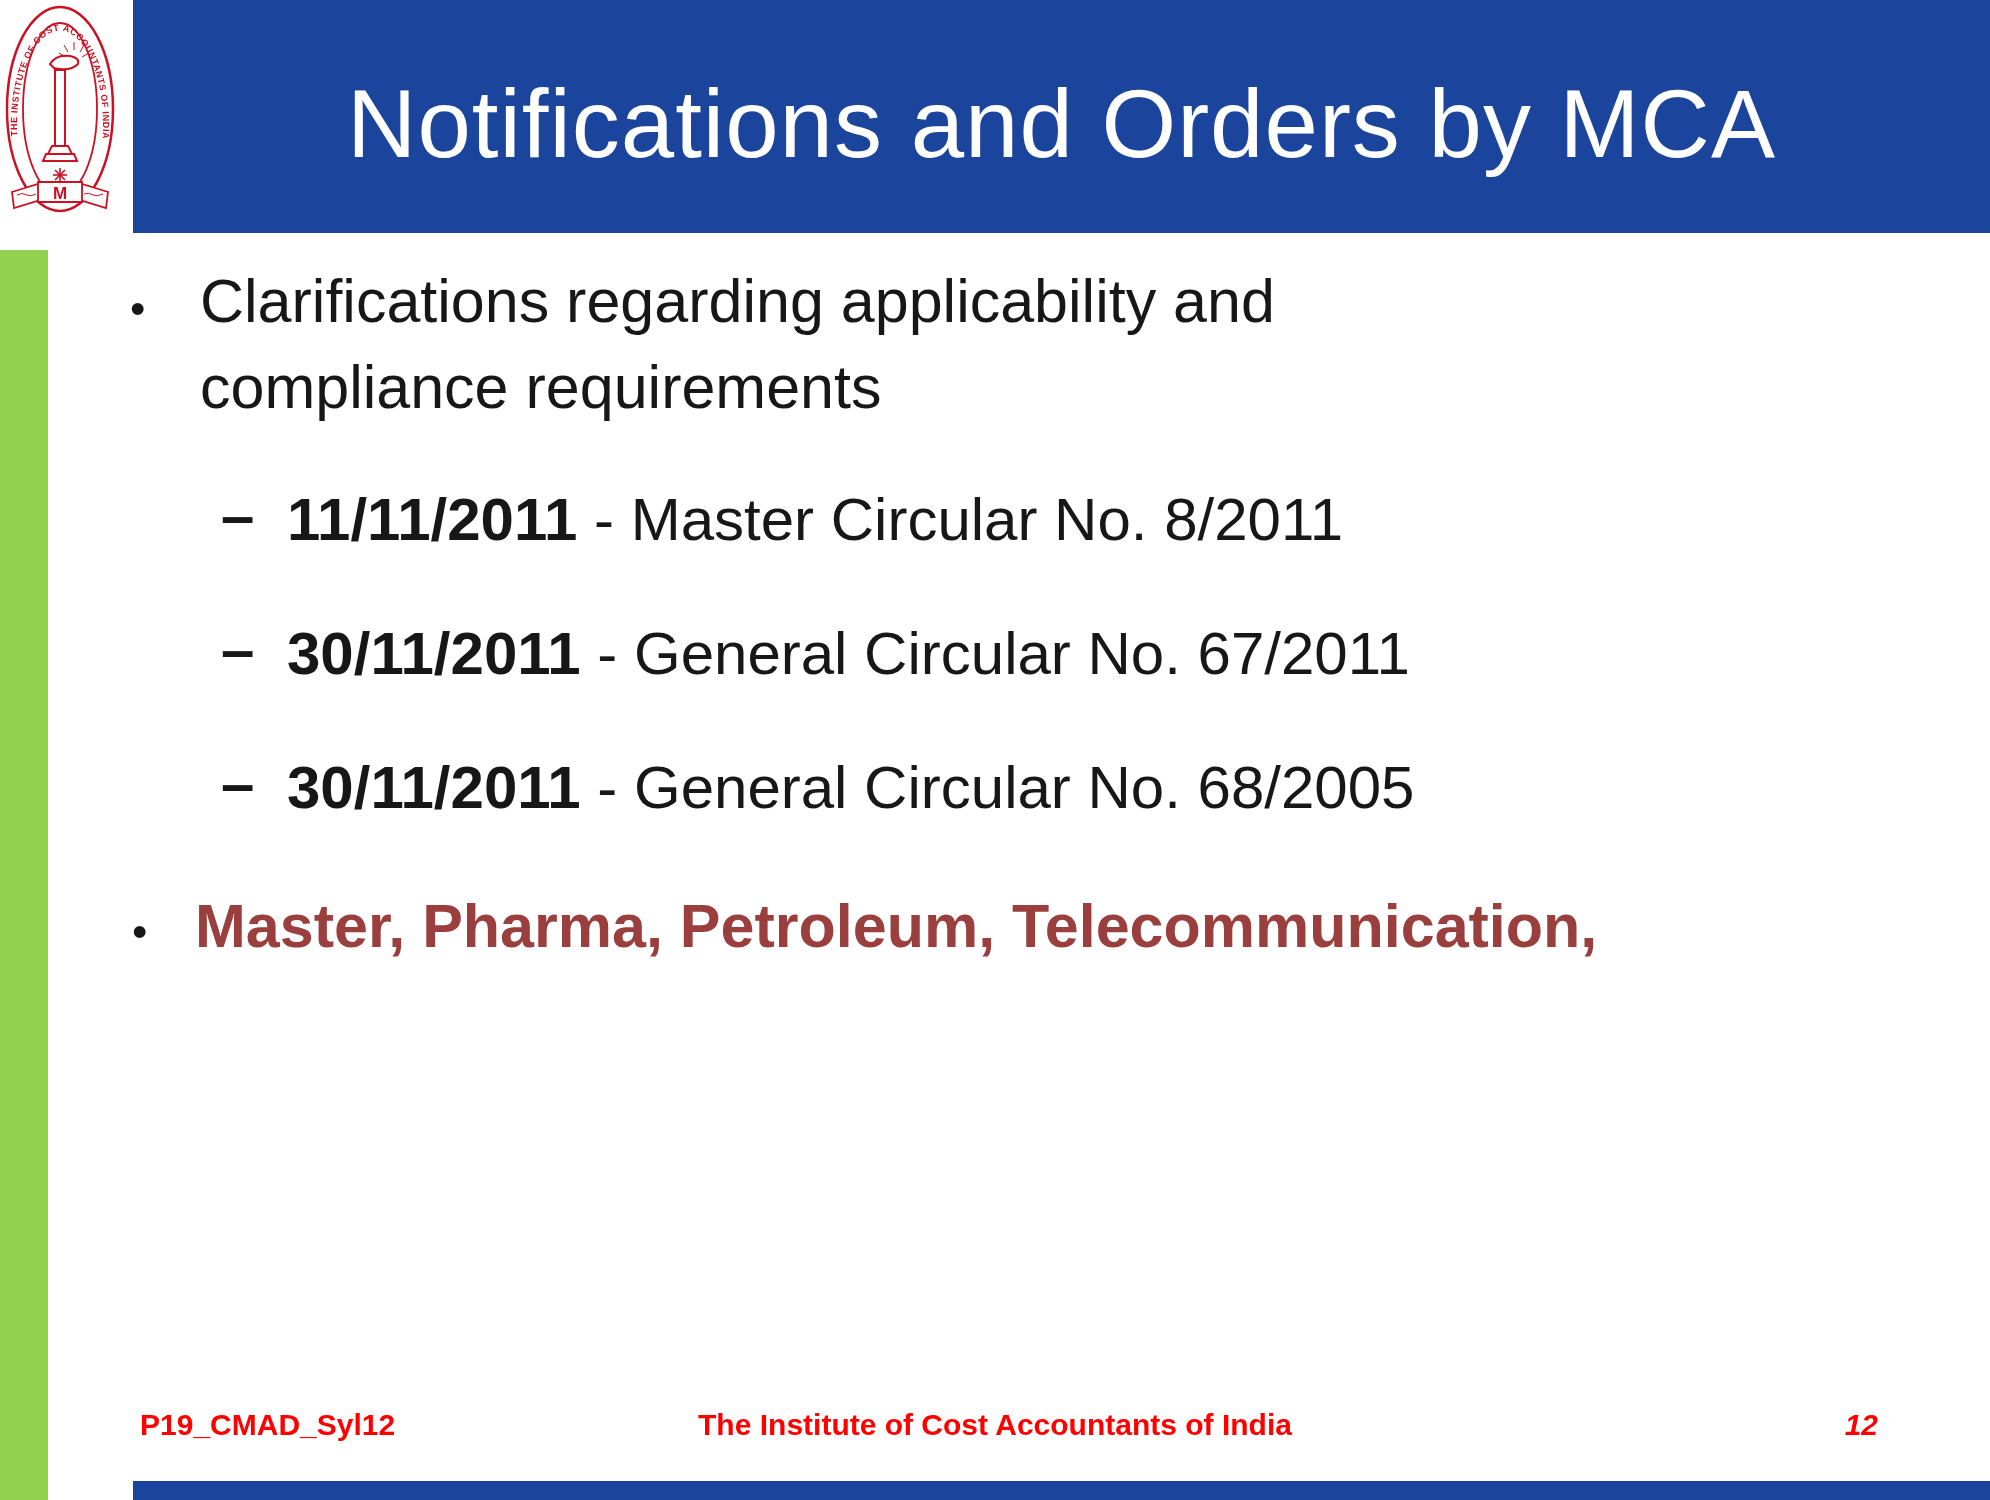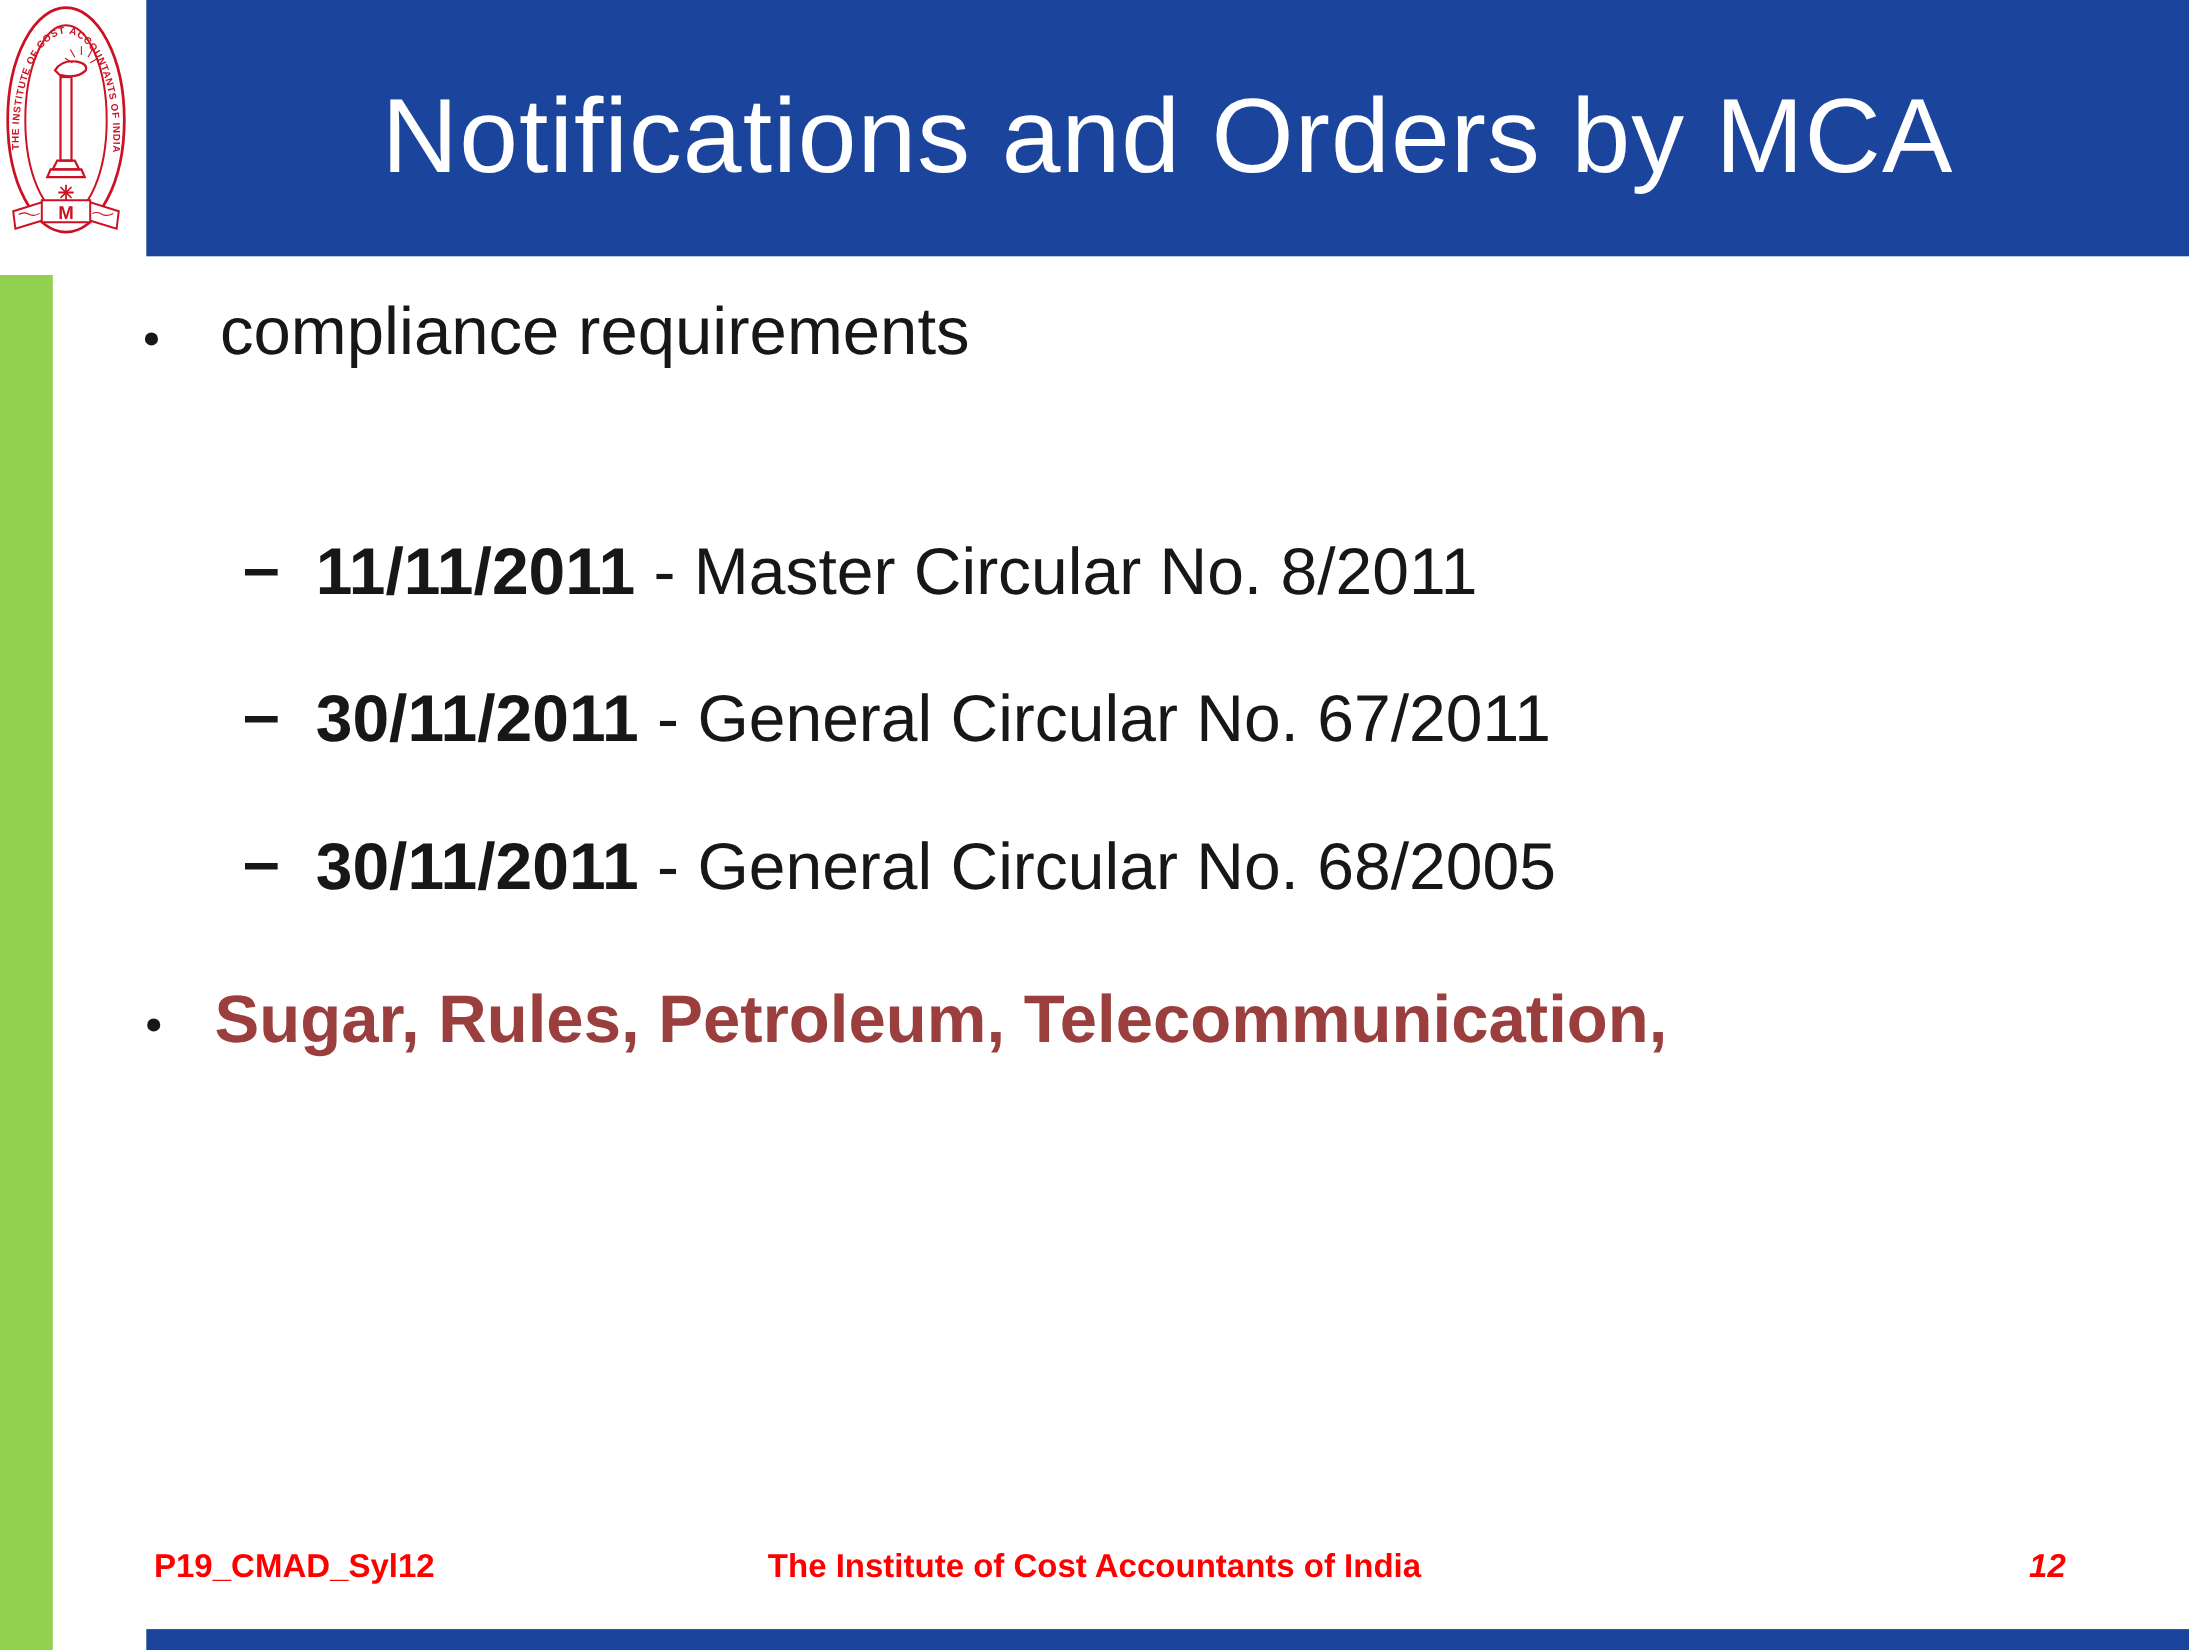--- a/index.html
+++ b/index.html
@@ -105,38 +105,39 @@
       <text x="56" y="197" text-anchor="middle" font-size="17" font-weight="bold" fill="var(--logo-red)">M</text>
     </svg>
   </div>
 
   <div class="green-stripe"></div>
 
   <main>
 
     <div class="bullet b1">
       <span class="marker">•</span>
+      <div>Clarifications regarding applicability and</div>
       <div>compliance requirements</div>
     </div>
 
     <div class="sub sub1">
       <span class="marker">–</span><b>11/11/2011</b><span> - Master Circular No. 8/2011</span>
     </div>
 
     <div class="sub sub2">
       <span class="marker">–</span><b>30/11/2011</b><span> - General Circular No. 67/2011</span>
     </div>
 
     <div class="sub sub3">
       <span class="marker">–</span><b>30/11/2011</b><span> - General Circular No. 68/2005</span>
     </div>
 
     <div class="bullet b2">
       <span class="marker">•</span>
-      <div class="industries">Sugar, Rules, Petroleum, Telecommunication,</div>
+      <div class="industries">Master, Pharma, Petroleum, Telecommunication,</div>
     </div>
 
   </main>
 
   <footer class="footer">
     <span class="footer-left">P19_CMAD_Syl12</span>
     <span class="footer-center">The Institute of Cost Accountants of India</span>
     <span class="footer-right">12</span>
   </footer>
 

